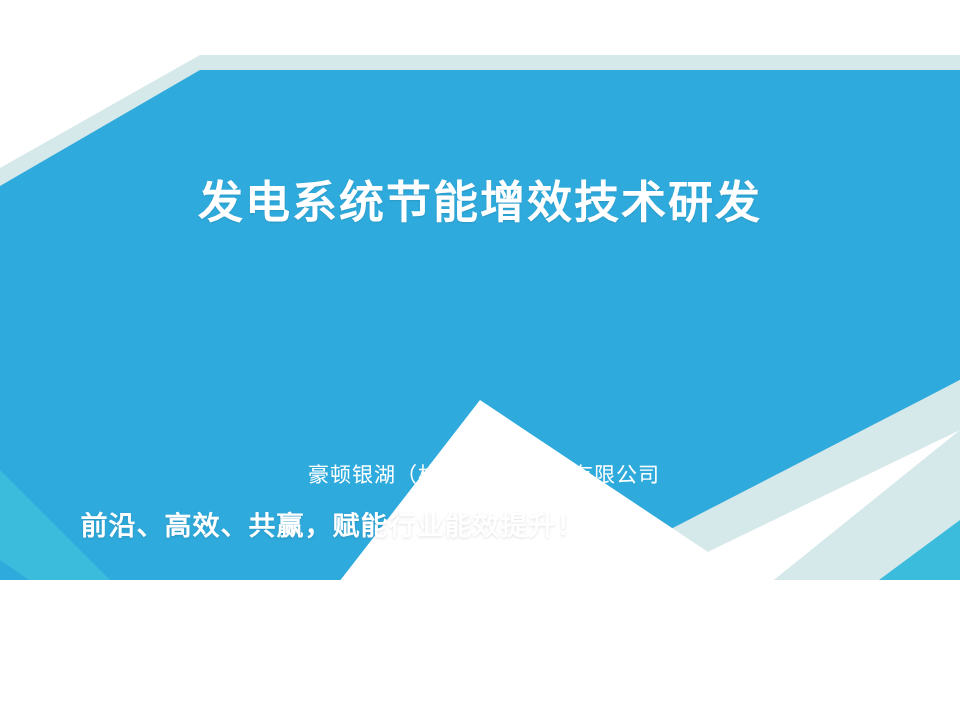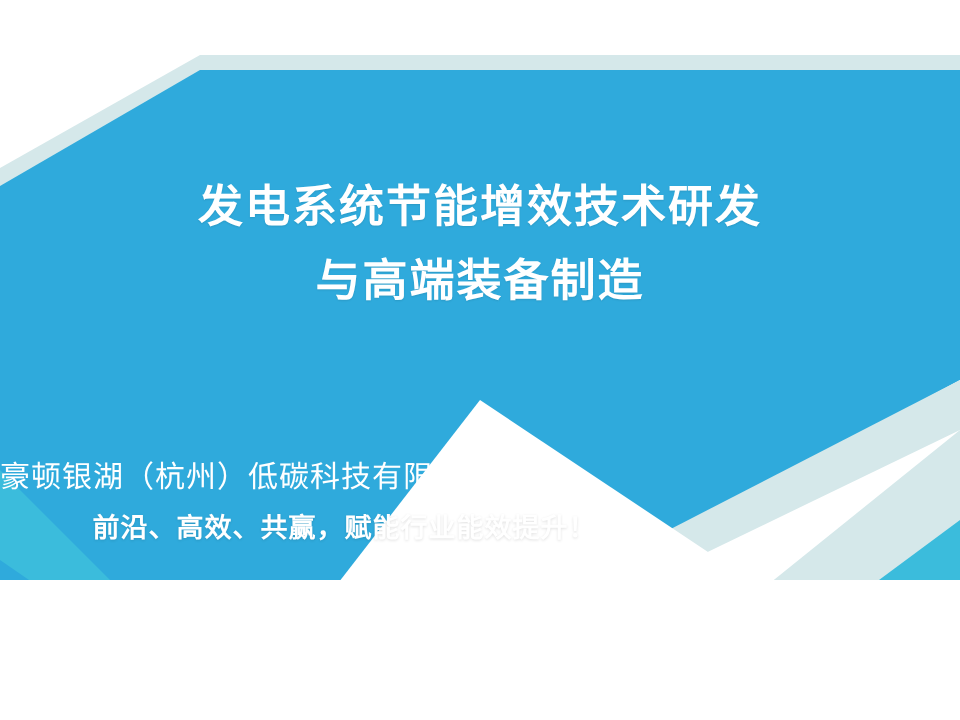--- a/index.html
+++ b/index.html
@@ -7,21 +7,21 @@
     margin: 0;
     padding: 0;
     background: #ffffff;
   }
   #slide {
     position: relative;
     width: 960px;
     height: 580px;
     overflow: hidden;
     background: #ffffff;
-    font-family: Liberation Serif, serif;
+    font-family: Liberation Mono, monospace;
   }
   #bg {
     position: absolute;
     inset: 0;
     width: 960px;
     height: 720px;
     display: block;
   }
   .text-layer {
     position: absolute;
@@ -45,43 +45,42 @@
     line-height: 74px;
     white-space: nowrap;
     text-shadow: 0 1px 2px rgba(0,0,0,0.10);
   }
 
   .company-line {
     position: absolute;
     left: 0;
     top: 460px;
     width: 660px;
-    text-align: left;
+    text-align: right;
     color: #ffffff;
-    font-size: 30px;
+    font-size: 21px;
     font-weight: normal;
     letter-spacing: 1px;
     line-height: 34px;
     white-space: nowrap;
   }
 
   .slogan-line {
     position: absolute;
     left: 0;
     top: 509px;
     width: 665px;
     text-align: center;
     color: #ffffff;
     font-size: 27px;
     font-weight: bold;
     letter-spacing: 1px;
     line-height: 38px;
     white-space: nowrap;
     text-shadow: 0 1px 3px rgba(0,0,0,0.12);
-    margin-left: 12px;
   }
 
   .date-line {
     position: absolute;
     left: 0;
     top: 564px;
     width: 540px;
     text-align: center;
     color: #ffffff;
     font-size: 28px;
@@ -117,21 +116,20 @@
     <polygon points="876,665 960,720 790,720" fill="#2196D6"></polygon>
 
     <polygon points="0,560 232,720 120,720 0,640" fill="#2FAADC"></polygon>
 
   </svg>
 
   <div class="text-layer">
 
     <div class="title-block">
       <div class="title-line">发电系统节能增效技术研发</div>
-      <div class="title-line">与高端装备制造</div>
     </div>
 
     <div class="company-line">豪顿银湖（杭州）低碳科技有限公司</div>
 
     <div class="slogan-line">前沿、高效、共赢，赋能行业能效提升！</div>
 
 
   </div>
 
 </div>

